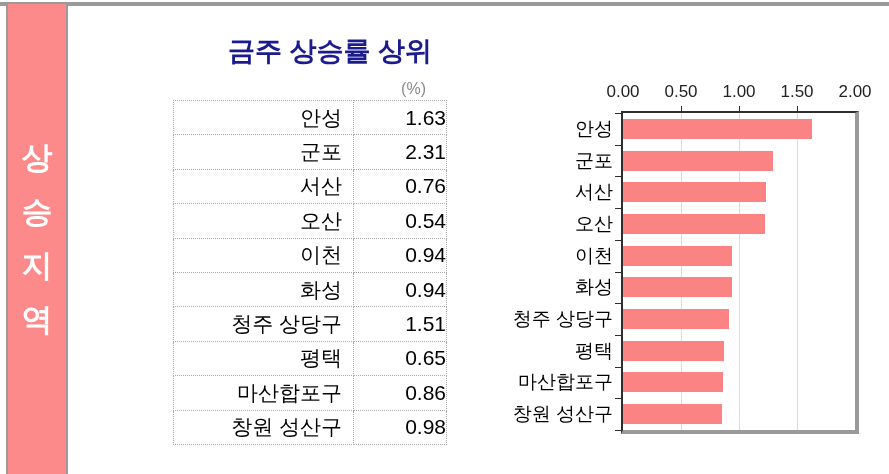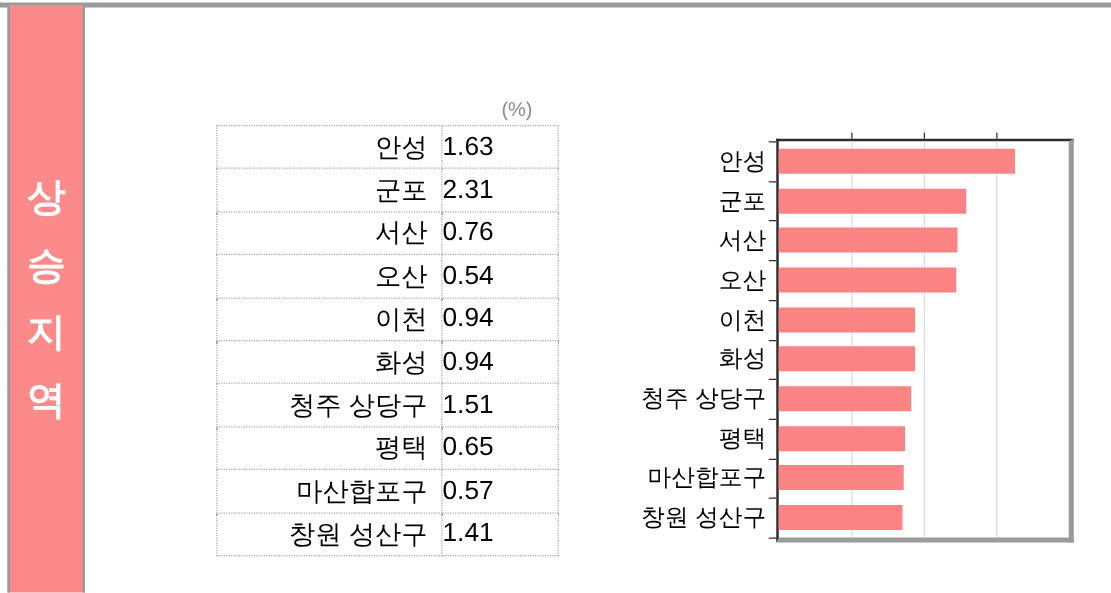--- a/index.html
+++ b/index.html
@@ -46,21 +46,21 @@
     border-collapse: collapse; table-layout: fixed;
     font-size: 21px; color: #000;
   }
   .rank-table td {
     border: 1px dotted #a9a9a9;
     height: 33.4px; padding: 0;
     vertical-align: middle;
     white-space: nowrap;
   }
   .rank-table td.region { width: 168px; text-align: right; padding-right: 11px; }
-  .rank-table td.value  { width: 92px;  text-align: left; }
+  .rank-table td.value  { width: 92px;  text-align: right; }
 
   
   .chart-xlabels { position: absolute; left: 593px; top: 82px; width: 292px; height: 20px; }
   .chart-xlabel {
     position: absolute; top: 0; width: 60px; text-align: center;
     font-size: 17px; color: #222;
   }
   .chart-ylabels { position: absolute; left: 455px; top: 113px; width: 158px; height: 317px; }
   .chart-ylabel {
     position: absolute; right: 0; height: 31.7px; width: 158px;
@@ -84,20 +84,21 @@
 <div class="stage">
   <div class="top-rule"></div>
 
   <aside class="sidebar" style="background: rgb(253, 138, 138);">
     <div class="sidebar-text" id="sidebar-text">상
 승
 지
 역</div>
   </aside>
 
+  <h1 class="title" style="color: rgb(27, 27, 142);">금주 상승률 상위</h1>
   <div class="unit-label">(%)</div>
 
   <table class="rank-table">
     <tbody id="table-body">
         <tr>
           <td class="region">안성</td>
           <td class="value">1.63</td>
         </tr>
         <tr>
           <td class="region">군포</td>
@@ -122,29 +123,36 @@
         <tr>
           <td class="region">청주 상당구</td>
           <td class="value">1.51</td>
         </tr>
         <tr>
           <td class="region">평택</td>
           <td class="value">0.65</td>
         </tr>
         <tr>
           <td class="region">마산합포구</td>
-          <td class="value">0.57</td>
+          <td class="value">0.86</td>
         </tr>
         <tr>
           <td class="region">창원 성산구</td>
-          <td class="value">1.41</td>
+          <td class="value">0.98</td>
         </tr>
       </tbody>
   </table>
 
+  <div class="chart-xlabels" id="chart-xlabels">
+      <div class="chart-xlabel" style="left: 0px;">0.00</div>
+      <div class="chart-xlabel" style="left: 58px;">0.50</div>
+      <div class="chart-xlabel" style="left: 116px;">1.00</div>
+      <div class="chart-xlabel" style="left: 174px;">1.50</div>
+      <div class="chart-xlabel" style="left: 232px;">2.00</div>
+    </div>
   <div class="chart-ylabels" id="chart-ylabels">
       <div class="chart-ylabel" style="top: 0px;">안성</div>
       <div class="chart-ylabel" style="top: 31.7px;">군포</div>
       <div class="chart-ylabel" style="top: 63.4px;">서산</div>
       <div class="chart-ylabel" style="top: 95.1px;">오산</div>
       <div class="chart-ylabel" style="top: 126.8px;">이천</div>
       <div class="chart-ylabel" style="top: 158.5px;">화성</div>
       <div class="chart-ylabel" style="top: 190.2px;">청주 상당구</div>
       <div class="chart-ylabel" style="top: 221.9px;">평택</div>
       <div class="chart-ylabel" style="top: 253.6px;">마산합포구</div>

